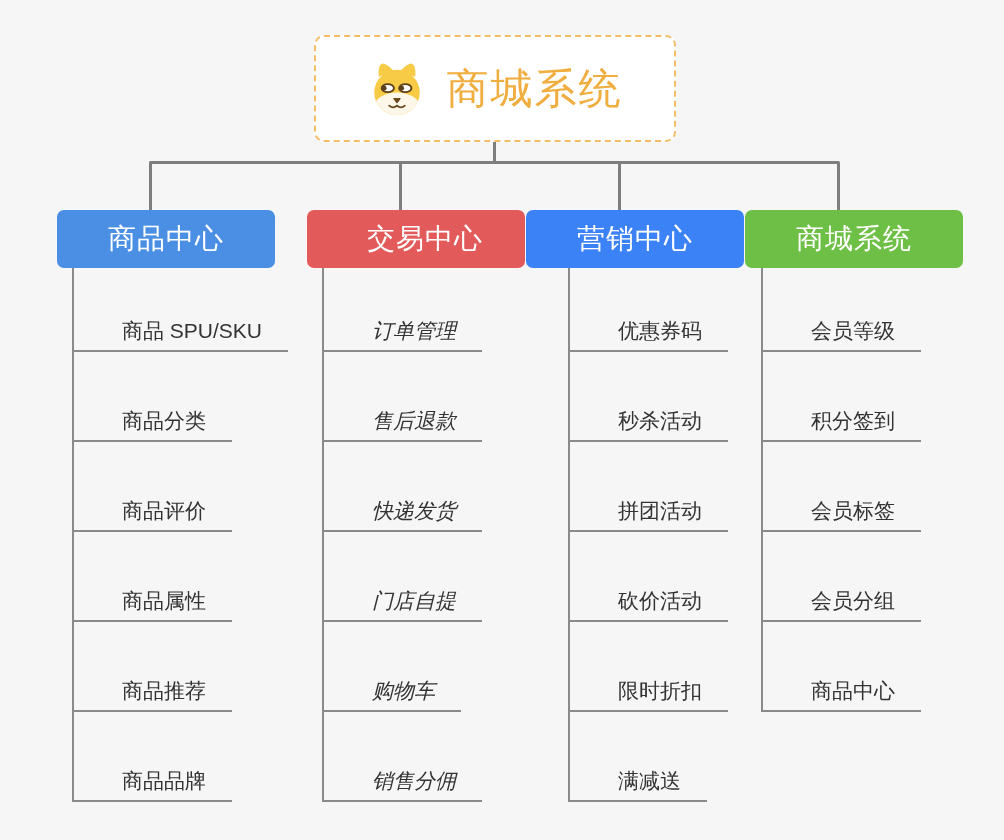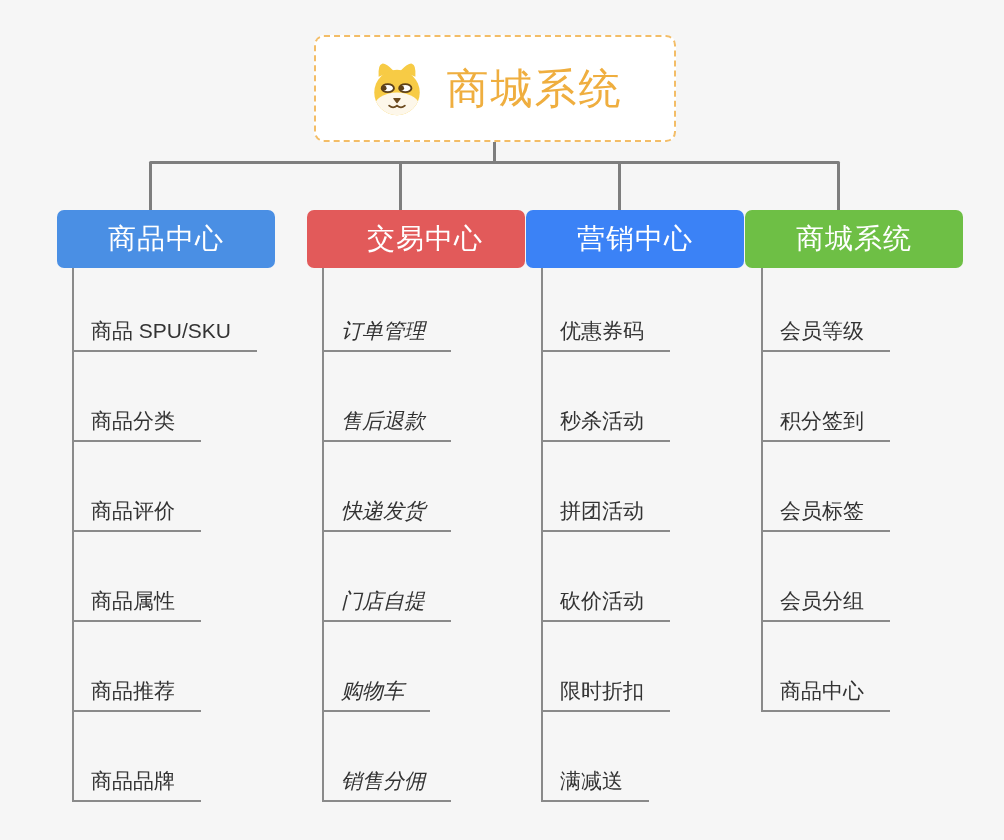--- a/index.html
+++ b/index.html
@@ -45,29 +45,29 @@
   .b2{left:526px;}
   .b3{left:745px;}
 
   
   .items{
     position:absolute;top:268px;
     border-left:2px solid #8a8a8a;
   }
   .c0{left:72px;}
   .c1{left:322px;font-style:italic;}
-  .c2{left:541px;}
+  .c2{left:568px;}
   .c3{left:761px;}
   .item{
     height:90px;display:flex;align-items:flex-end;
   }
   .item:first-child{height:84px;}
   .item-label{
     display:inline-block;
-    padding:0 26px 7px 17px;
+    padding:0 26px 7px 48px;
     border-bottom:2px solid #8a8a8a;
     font-size:21px;color:#333333;line-height:1.2;
     white-space:nowrap;
     text-align:center;
   }
 </style>
 </head>
 <body>
 
 <div class="canvas">

